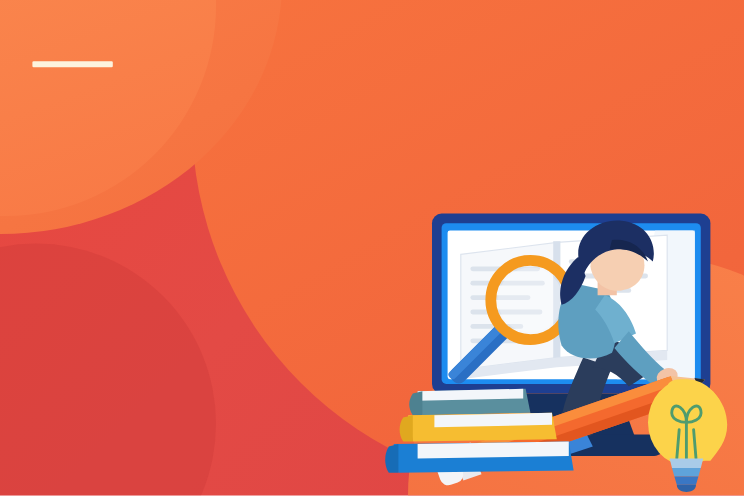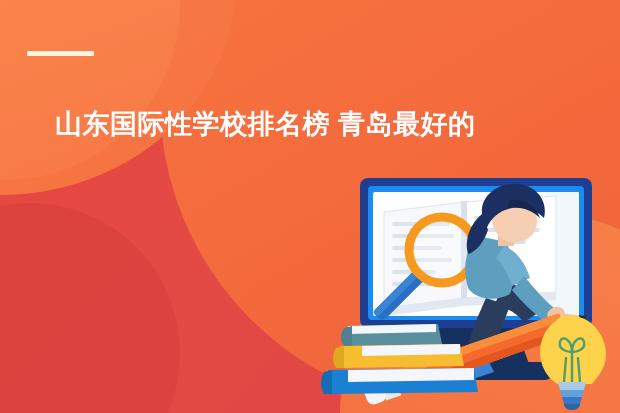--- a/index.html
+++ b/index.html
@@ -119,21 +119,20 @@
 
   <div class="bg-base"></div>
   <div class="blob-right"></div>
   <div class="blob-right-lower"></div>
   <div class="blob-topleft"></div>
   <div class="blob-topleft-2"></div>
   <div class="blob-bottomleft"></div>
 
   <div class="rule"></div>
 
-  <div class="headline">山东国际性学校排名榜 青岛最好的</div>
 
   <div class="illus">
     <svg viewBox="0 0 302 237" xmlns="http://www.w3.org/2000/svg">
 
       <g>
         <rect x="42" y="2" width="232" height="150" rx="8" fill="#1e3f91"></rect>
         <rect x="50" y="10" width="216" height="134" rx="4" fill="#1d8cf0"></rect>
         <rect x="55" y="16" width="206" height="124" rx="2" fill="#ffffff"></rect>
 
         <polygon points="228,16 261,16 261,140 196,140" fill="#eef4fb" opacity="0.75"></polygon>

